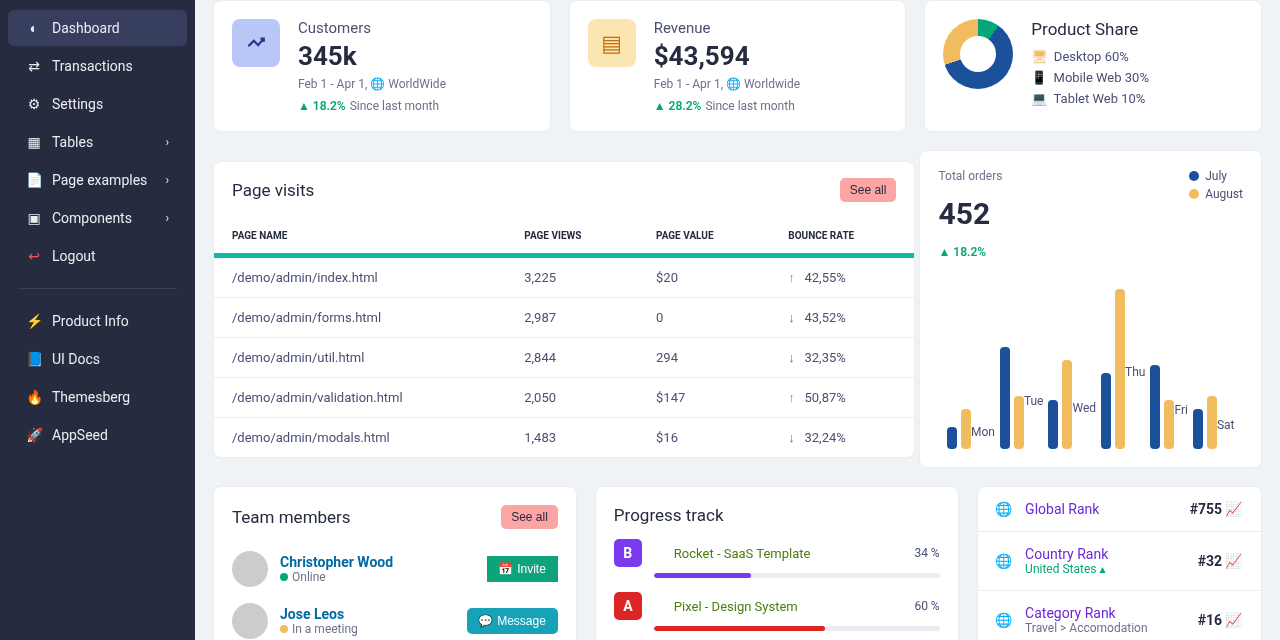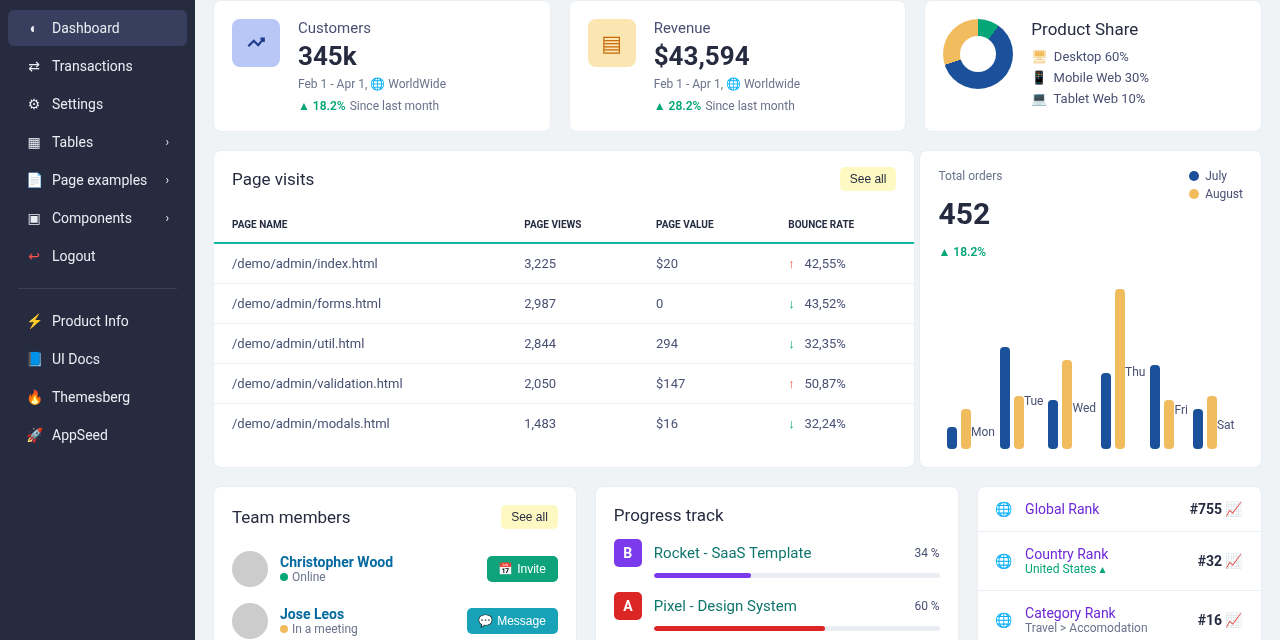--- a/index.html
+++ b/index.html
@@ -22,28 +22,28 @@
 .big { font-size: 26px; font-weight: 700; color: #262b40; margin-bottom: 6px; }
 .sub { font-size: 12px; color: #6b738c; }
 .delta { font-size: 12px; color: #05a677; font-weight: 600; margin-top: 8px; display: inline-block; }
 .delta .lbl { color: #6b738c; font-weight: 400; margin-left: 4px; }
 .traffic-card { display: flex; gap: 18px; }
 .donut { width: 70px; height: 70px; border-radius: 50%; background: conic-gradient(#05a677 0 36deg, #1b509a 36deg 252deg, #f0bc5e 252deg 360deg); position: relative; }
 .donut::after { content: ""; position: absolute; inset: 17px; background: #fff; border-radius: 50%; }
 .traffic-list { font-size: 13px; color: #4a5073; }
 .traffic-list div { margin-bottom: 6px; display: flex; gap: 6px; align-items: center; }
 .traffic-list .ti { color: #f0bc5e; }
-.middle-row { margin-top: 18px; gap: 4px; }
+.middle-row { margin-top: 18px; gap: 4px; align-items: center; }
 .visits-card { flex: 2.3; padding: 0; }
 .orders-card { flex: 1; }
 .visits-card .hdr { display: flex; align-items: center; justify-content: space-between; padding: 16px 18px; }
 .hdr-title { font-size: 17px; font-weight: 400; color: #262b40; }
-.btn-seeall { background: #fef9c3; color: #262b40; border: none; padding: 5px 10px; border-radius: 5px; font-size: 12px; cursor: pointer; }
+.btn-seeall { background: #fca5a5; color: #262b40; border: none; padding: 5px 10px; border-radius: 5px; font-size: 12px; cursor: pointer; }
 table { width: 100%; border-collapse: collapse; }
-thead th { text-align: left; font-size: 10px; font-weight: 700; color: #262b40; padding: 12px 18px; border-bottom: 2px solid #14b8a6; }
+thead th { text-align: left; font-size: 10px; font-weight: 700; color: #262b40; padding: 12px 18px; border-bottom: 5px solid #14b8a6; }
 tbody td { padding: 12px 18px; border-bottom: 1px solid #eaedf2; font-size: 13px; color: #4a5073; }
 tbody tr:last-child td { border-bottom: none; }
 .up { color: #fa5252; }
 .down { color: #05a677; }
 .orders-card .big { font-size: 30px; margin-top: 13px; }
 .legend { float: right; font-size: 12px; color: #4a5073; }
 .legend div { display: flex; align-items: center; gap: 6px; margin-bottom: 4px; }
 .dot { width: 10px; height: 10px; border-radius: 50%; display: inline-block; }
 .dot.blue { background: #1b509a; }
 .dot.yellow { background: #f0bc5e; }
@@ -58,29 +58,29 @@
 .team-card, .progress-card { flex: 1.15; }
 .rank-card { flex: 1; padding: 0; }
 .team-card .hdr, .progress-card .hdrp { display: flex; justify-content: space-between; align-items: center; margin-bottom: 14px; }
 .member { display: flex; align-items: center; gap: 12px; padding: 8px 0; }
 .avatar { width: 36px; height: 36px; border-radius: 50%; background: #ccc; }
 .mname { font-size: 14px; font-weight: 700; color: #0369a1; }
 .mstatus { font-size: 12px; color: #6b738c; display: flex; align-items: center; gap: 4px; }
 .sdot { width: 8px; height: 8px; border-radius: 50%; display: inline-block; }
 .sd-green { background: #05a677; }
 .sd-orange { background: #f0bc5e; }
-.btn-invite { margin-left: auto; background: #0ea37a; color: #fff; border: none; padding: 6px 12px; border-radius: 5px; font-size: 12px; cursor: pointer; display: flex; gap: 6px; align-items: center; }
+.btn-invite { margin-left: auto; background: #0ea37a; color: #fff; border: none; padding: 6px 12px; border-radius: 0; font-size: 12px; cursor: pointer; display: flex; gap: 6px; align-items: center; }
 .btn-msg { margin-left: auto; background: #17a2b8; color: #fff; border: none; padding: 6px 12px; border-radius: 5px; font-size: 12px; cursor: pointer; display: flex; gap: 6px; align-items: center; }
 .ptrack { margin-bottom: 14px; }
 .prow { display: flex; align-items: center; gap: 12px; margin-bottom: 6px; }
 .pbadge { width: 28px; height: 28px; border-radius: 5px; display: flex; align-items: center; justify-content: center; color: #fff; font-weight: 700; font-size: 14px; }
 .pb-purple { background: #7c3aed; }
 .pb-red { background: #dc2626; }
 .pb-teal { background: #0d9488; }
-.pname { font-size: 15px; color: #0f766e; flex: 1; }
+.pname { font-size: 13px; color: #4d7c0f; flex: 1; margin-left: 20px; }
 .ppct { font-size: 12px; color: #4a5073; }
 .pbar { height: 5px; background: #eaedf2; border-radius: 4px; margin-left: 40px; overflow: hidden; }
 .pfill { height: 100%; border-radius: 4px; }
 .rankrow { display: flex; align-items: center; gap: 12px; padding: 14px 18px; border-bottom: 1px solid #eaedf2; }
 .rankrow:last-child { border-bottom: none; }
 .ranklabel { font-size: 14px; color: #6d28d9; }
 .ranksub { font-size: 12px; color: #05a677; }
 .rankval { margin-left: auto; font-weight: 700; color: #262b40; font-size: 14px; }
 .grey { color: #6b738c; font-size: 12px; }
 </style>

